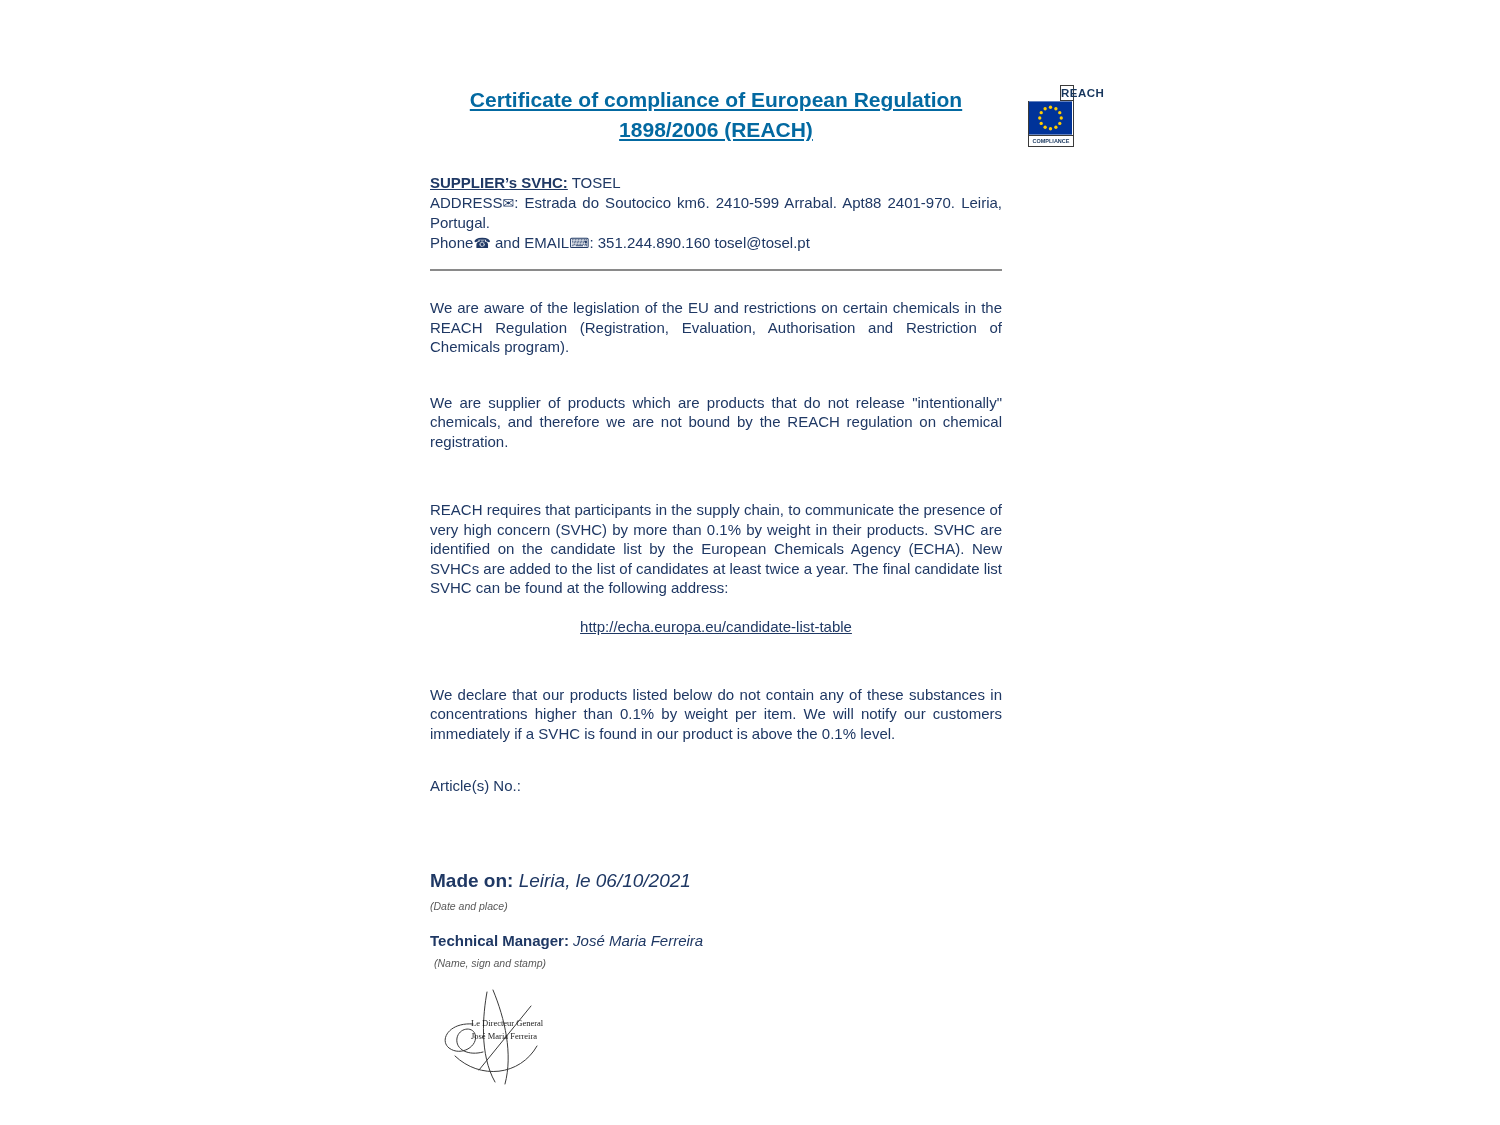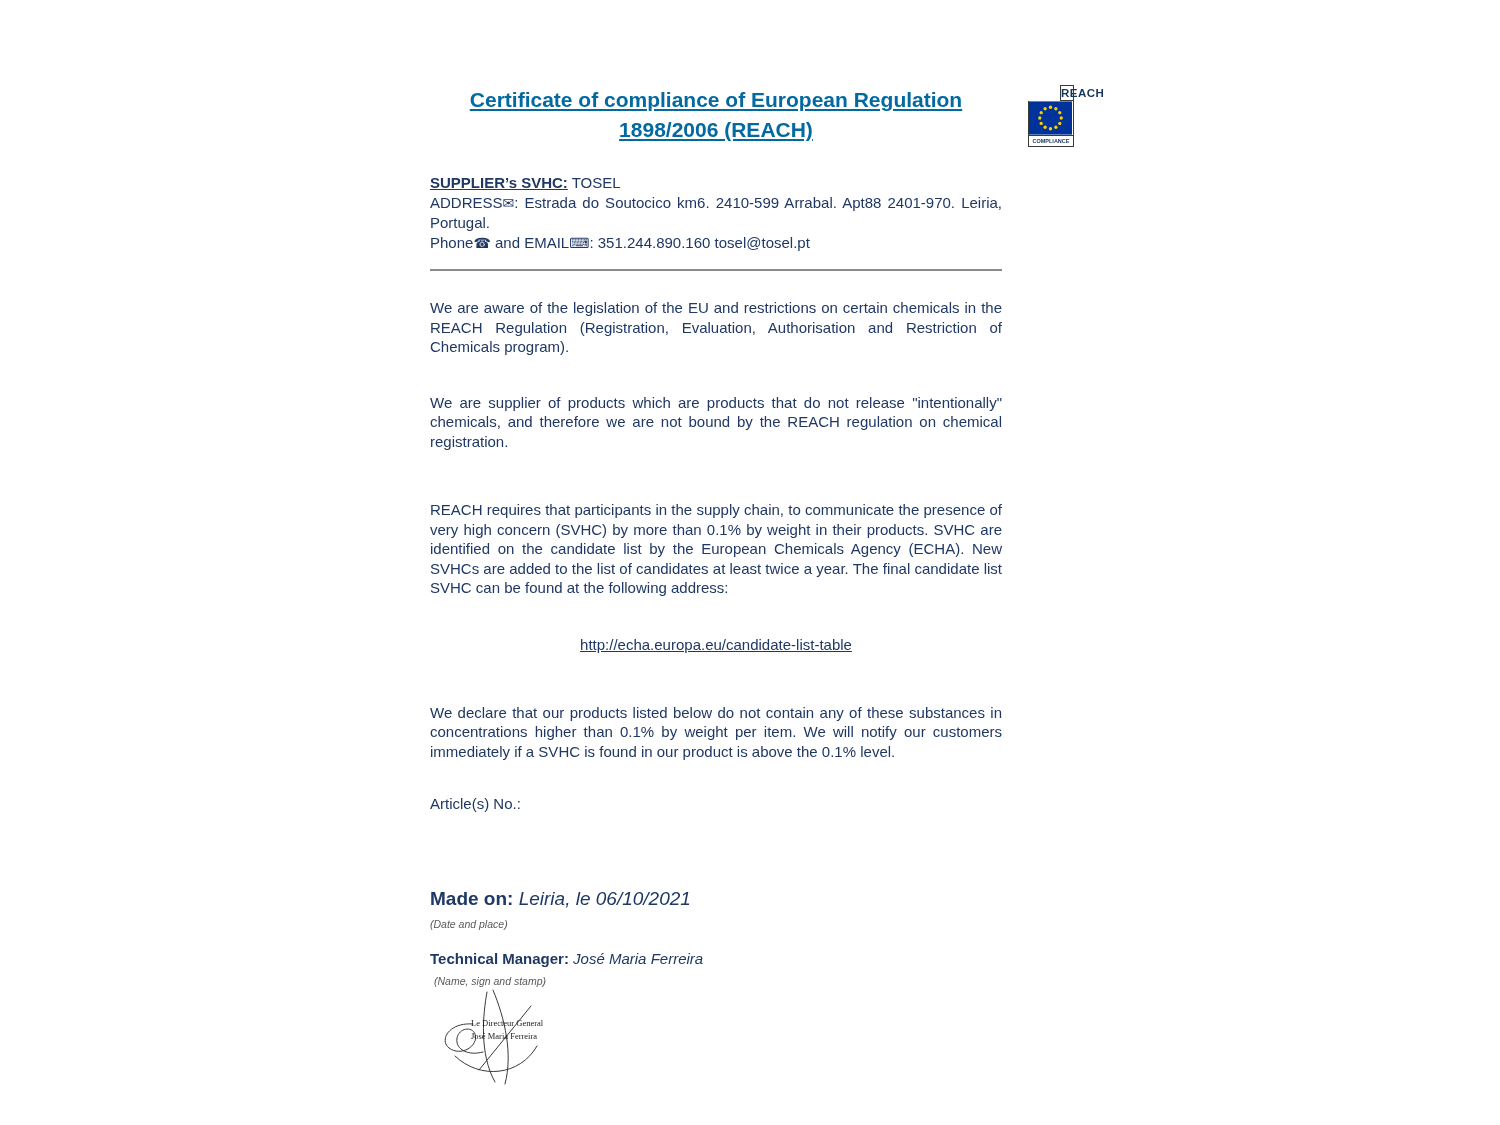--- a/index.html
+++ b/index.html
@@ -37,21 +37,21 @@
   .para {
     font-size:15px;
     line-height:19.5px;
     text-align:justify;
     margin:0;
   }
   .para-1 { margin-top:27px; }
   .para-2 { margin-top:36px; }
   .para-3 { margin-top:49px; }
   .para-4 { margin-top:50px; }
-  .link-row { margin-top:38px; text-align:center; font-size:15px; }
+  .link-row { margin-top:20px; text-align:center; font-size:15px; }
   .link-row a { color:#1f3864; text-decoration:underline; cursor:pointer; }
   .article-row { margin-top:34px; font-size:15px; }
   .made-on { margin-top:76px; font-size:19px; }
   .made-on .b, .tech-mgr .b { font-weight:bold; }
   .made-on .v, .tech-mgr .v { font-style:italic; }
   .small-note {
     font-size:10.5px;
     font-style:italic;
     color:#595959;
     margin-top:8px;

